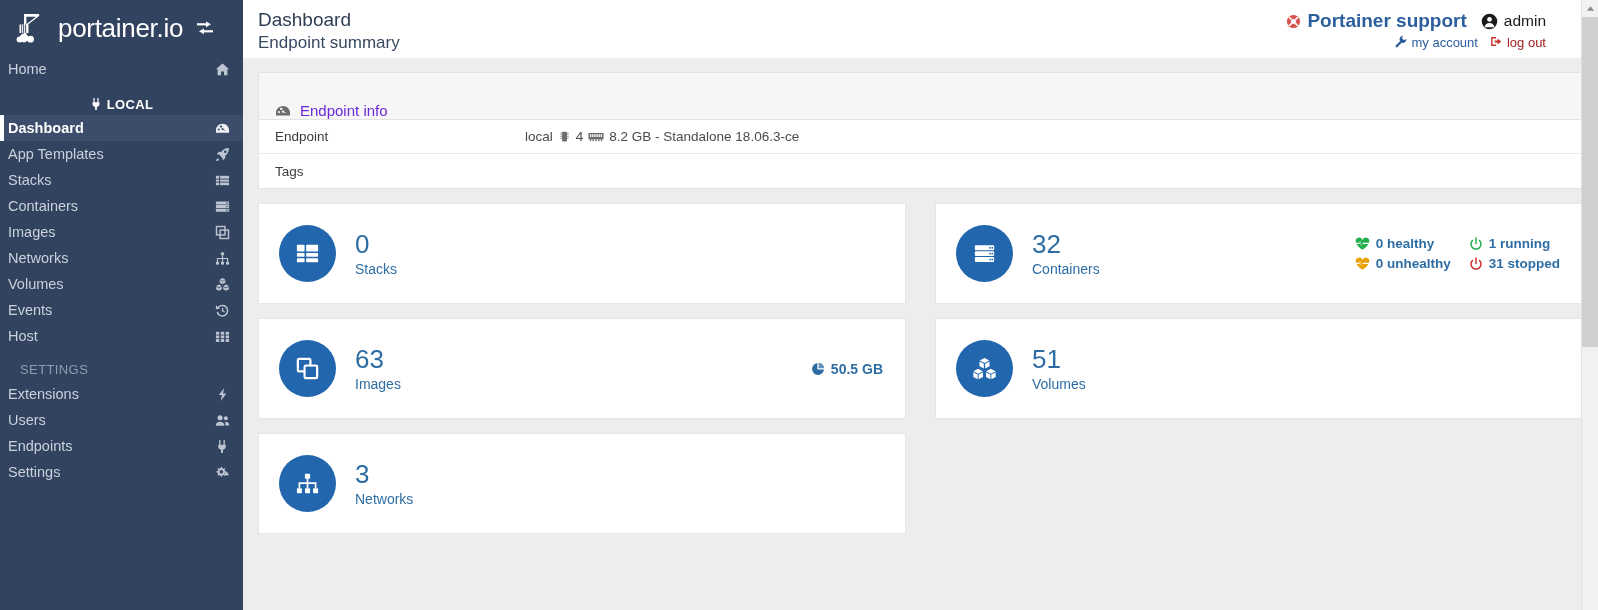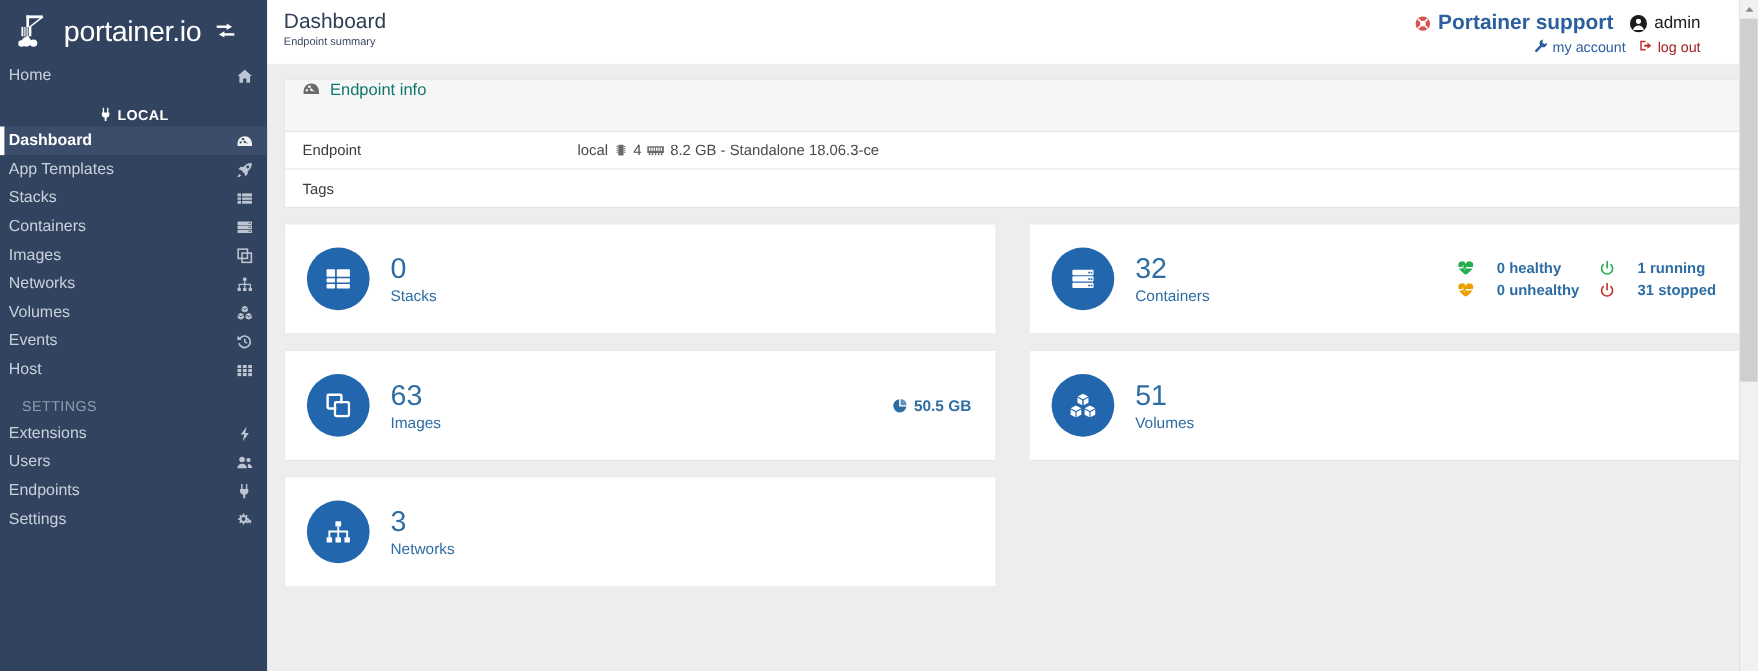--- a/index.html
+++ b/index.html
@@ -67,21 +67,21 @@
   .main {
     flex: 1 1 auto; height: 610px; background: #eceded;
     position: relative; overflow: hidden;
   }
   .topbar {
     background: #ffffff; height: 58px;
     display: flex; align-items: flex-start;
     padding: 8px 12px 0 15px; position: relative;
   }
   .page-title { font-size: 19px; color: #2e3d54; line-height: 24px; }
-  .page-sub { font-size: 10px; color: #394a63; margin-top: 1px; }
+  .page-sub { font-size: 17px; color: #394a63; margin-top: 1px; }
   .topbar-right {
     margin-left: auto; display: flex; flex-direction: column;
     align-items: flex-end; padding-top: 2px; padding-right: 40px;
   }
   .tr-row1 { display: flex; align-items: center; gap: 14px; }
   .support-link {
     display: flex; align-items: center; gap: 6px;
     font-size: 19px; color: #2c5f9e; cursor: pointer; font-weight: bold;
   }
   .admin-box {
@@ -97,23 +97,23 @@
   .mini-link.logout { color: #a02020; }
 
   .content { padding: 14px 15px 0 15px; }
 
   .panel {
     background: #ffffff; border: 1px solid #e3e3e3;
     margin-bottom: 14px;
   }
   .panel-head {
     background: #f6f6f6; border-bottom: 1px solid #e3e3e3;
-    height: 47px; display: flex; align-items: flex-start;
+    height: 47px; display: flex; align-items: flex-end;
     padding: 0 16px; gap: 9px;
-    font-size: 15px; color: #0f766e;
+    font-size: 15px; color: #6d28d9;
   }
   .kv-row {
     display: flex; align-items: center; height: 34px;
     border-bottom: 1px solid #e8e8e8; padding: 0 16px;
     font-size: 13.5px; color: #3b3b3b;
   }
   .kv-row:last-child { border-bottom: none; }
   .kv-key { width: 250px; flex: 0 0 250px; }
   .kv-val { display: flex; align-items: center; gap: 5px; color: #4a4a4a; }
   .kv-val .chip-ic { display: inline-flex; align-items: center; }
@@ -140,21 +140,21 @@
   .card-right { margin-left: auto; }
   .size-badge {
     display: flex; align-items: center; gap: 6px;
     font-size: 14px; color: #2e6da4; font-weight: bold;
   }
   .status-grid {
     display: grid; grid-template-columns: auto auto;
     column-gap: 18px; row-gap: 5px;
   }
   .status-item {
-    display: flex; align-items: center; gap: 21px;
+    display: flex; align-items: center; gap: 6px;
     font-size: 13.5px; color: #2e6da4; font-weight: bold;
     white-space: nowrap;
   }
 
   
   .scrollbar {
     position: absolute; right: 0; top: 0;
     width: 17px; height: 610px; background: #f1f1f1;
     border-left: 1px solid #e0e0e0;
   }

